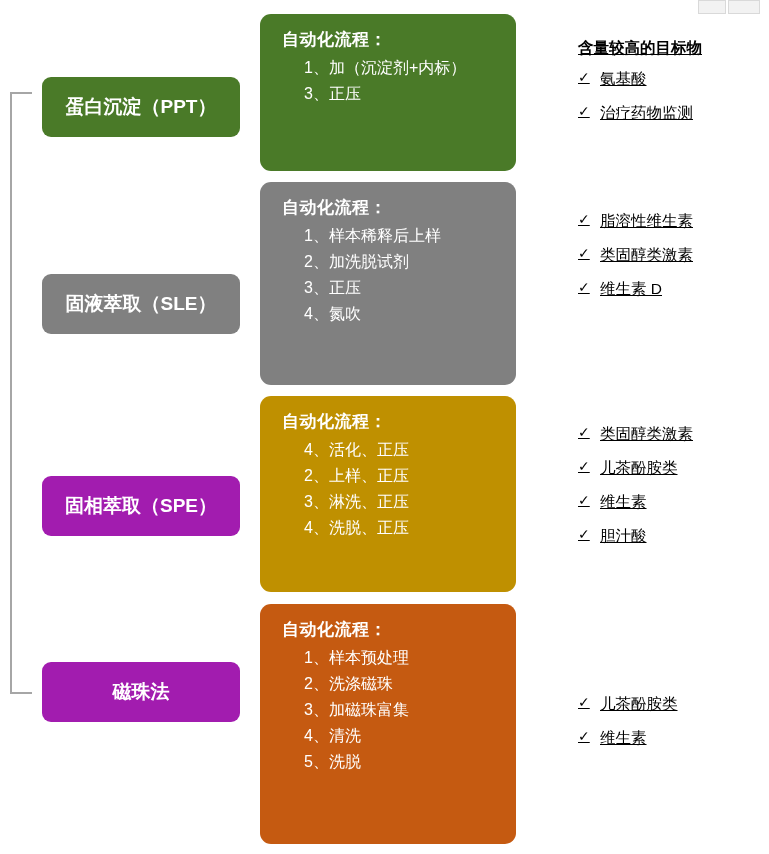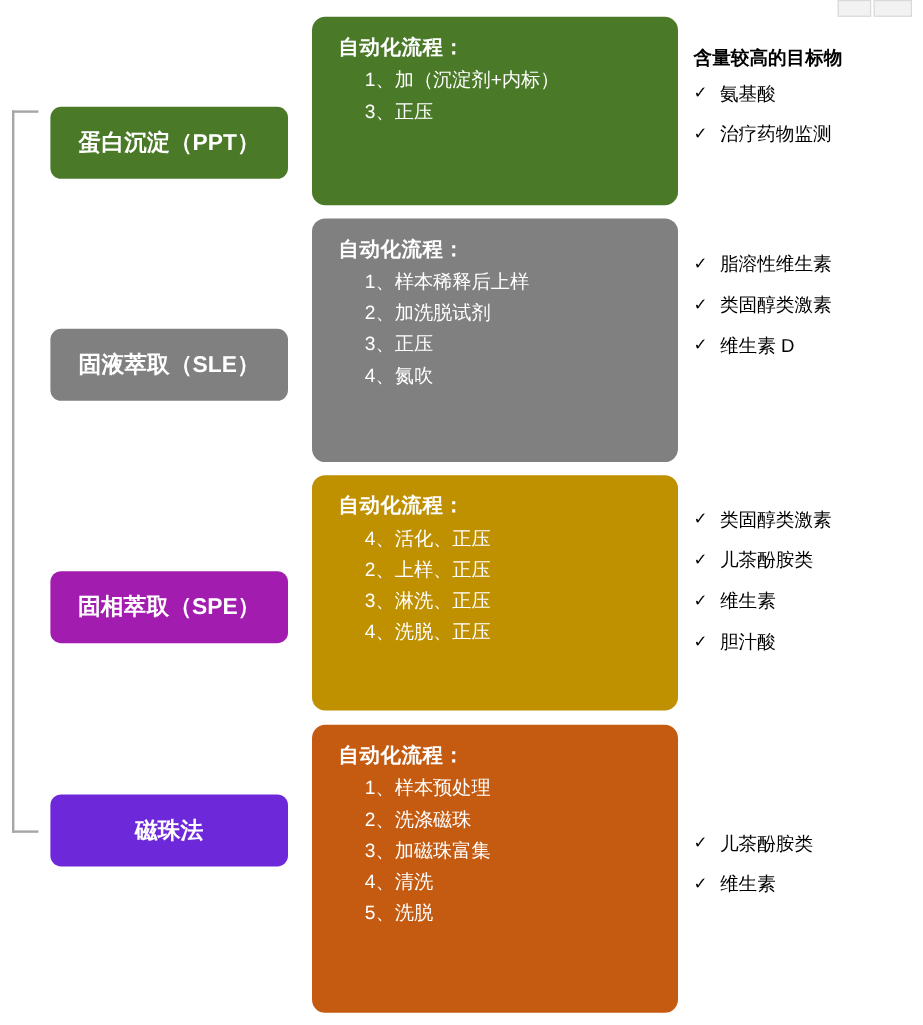--- a/index.html
+++ b/index.html
@@ -54,21 +54,21 @@
     align-items: center;
     justify-content: center;
     text-align: center;
     box-sizing: border-box;
   }
 
   
   .proc-box {
     position: absolute;
     left: 260px;
-    width: 305px;
+    width: 256px;
     border-radius: 11px;
     color: #ffffff;
     box-sizing: border-box;
     padding: 14px 20px 14px 22px;
   }
   .proc-title {
     font-size: 17px;
     font-weight: bold;
     margin-bottom: 4px;
     letter-spacing: 0.5px;
@@ -78,20 +78,21 @@
     line-height: 1.62;
     padding-left: 22px;
     white-space: nowrap;
   }
 
   
   .target-group {
     position: absolute;
     left: 578px;
     width: 190px;
+    text-decoration: underline;
   }
   .target-head {
     font-size: 15.5px;
     font-weight: bold;
     color: #000000;
     margin-bottom: 8px;
     white-space: nowrap;
   }
   .target-item {
     font-size: 15.5px;
@@ -113,21 +114,21 @@
 </head>
 <body>
 
 <div id="canvas">
 
   <div class="corner-mark" style="left:698px; top:0px; width:26px; height:12px;"></div>
   <div class="corner-mark" style="left:728px; top:0px; width:30px; height:12px;"></div>
 
   <div class="bracket"></div>
 
-  <div class="label-box" style="top:89px; height:60px; background:#4a7a28;align-items:center;">
+  <div class="label-box" style="top:77px; height:60px; background:#4a7a28;align-items:center;">
     <span>蛋白沉淀（PPT）</span>
   </div>
 
   <div class="proc-box" style="top:14px; height:157px; background:#4a7a28;">
     <div class="proc-title">自动化流程：</div>
     <div class="proc-step">1、加（沉淀剂+内标）</div>
     <div class="proc-step">3、正压</div>
   </div>
 
   <div class="target-group" style="top:38px;">
@@ -194,21 +195,21 @@
     <div class="target-item">
       <span class="check">✓</span>
       <span>维生素</span>
     </div>
     <div class="target-item">
       <span class="check">✓</span>
       <span>胆汁酸</span>
     </div>
   </div>
 
-  <div class="label-box" style="top:662px; height:60px; background:#6d28d9;">
+  <div class="label-box" style="top:662px; height:60px; background:#a21caf;">
     <span>磁珠法</span>
   </div>
 
   <div class="proc-box" style="top:604px; height:240px; background:#c55a11;">
     <div class="proc-title">自动化流程：</div>
     <div class="proc-step">1、样本预处理</div>
     <div class="proc-step">2、洗涤磁珠</div>
     <div class="proc-step">3、加磁珠富集</div>
     <div class="proc-step">4、清洗</div>
     <div class="proc-step">5、洗脱</div>

